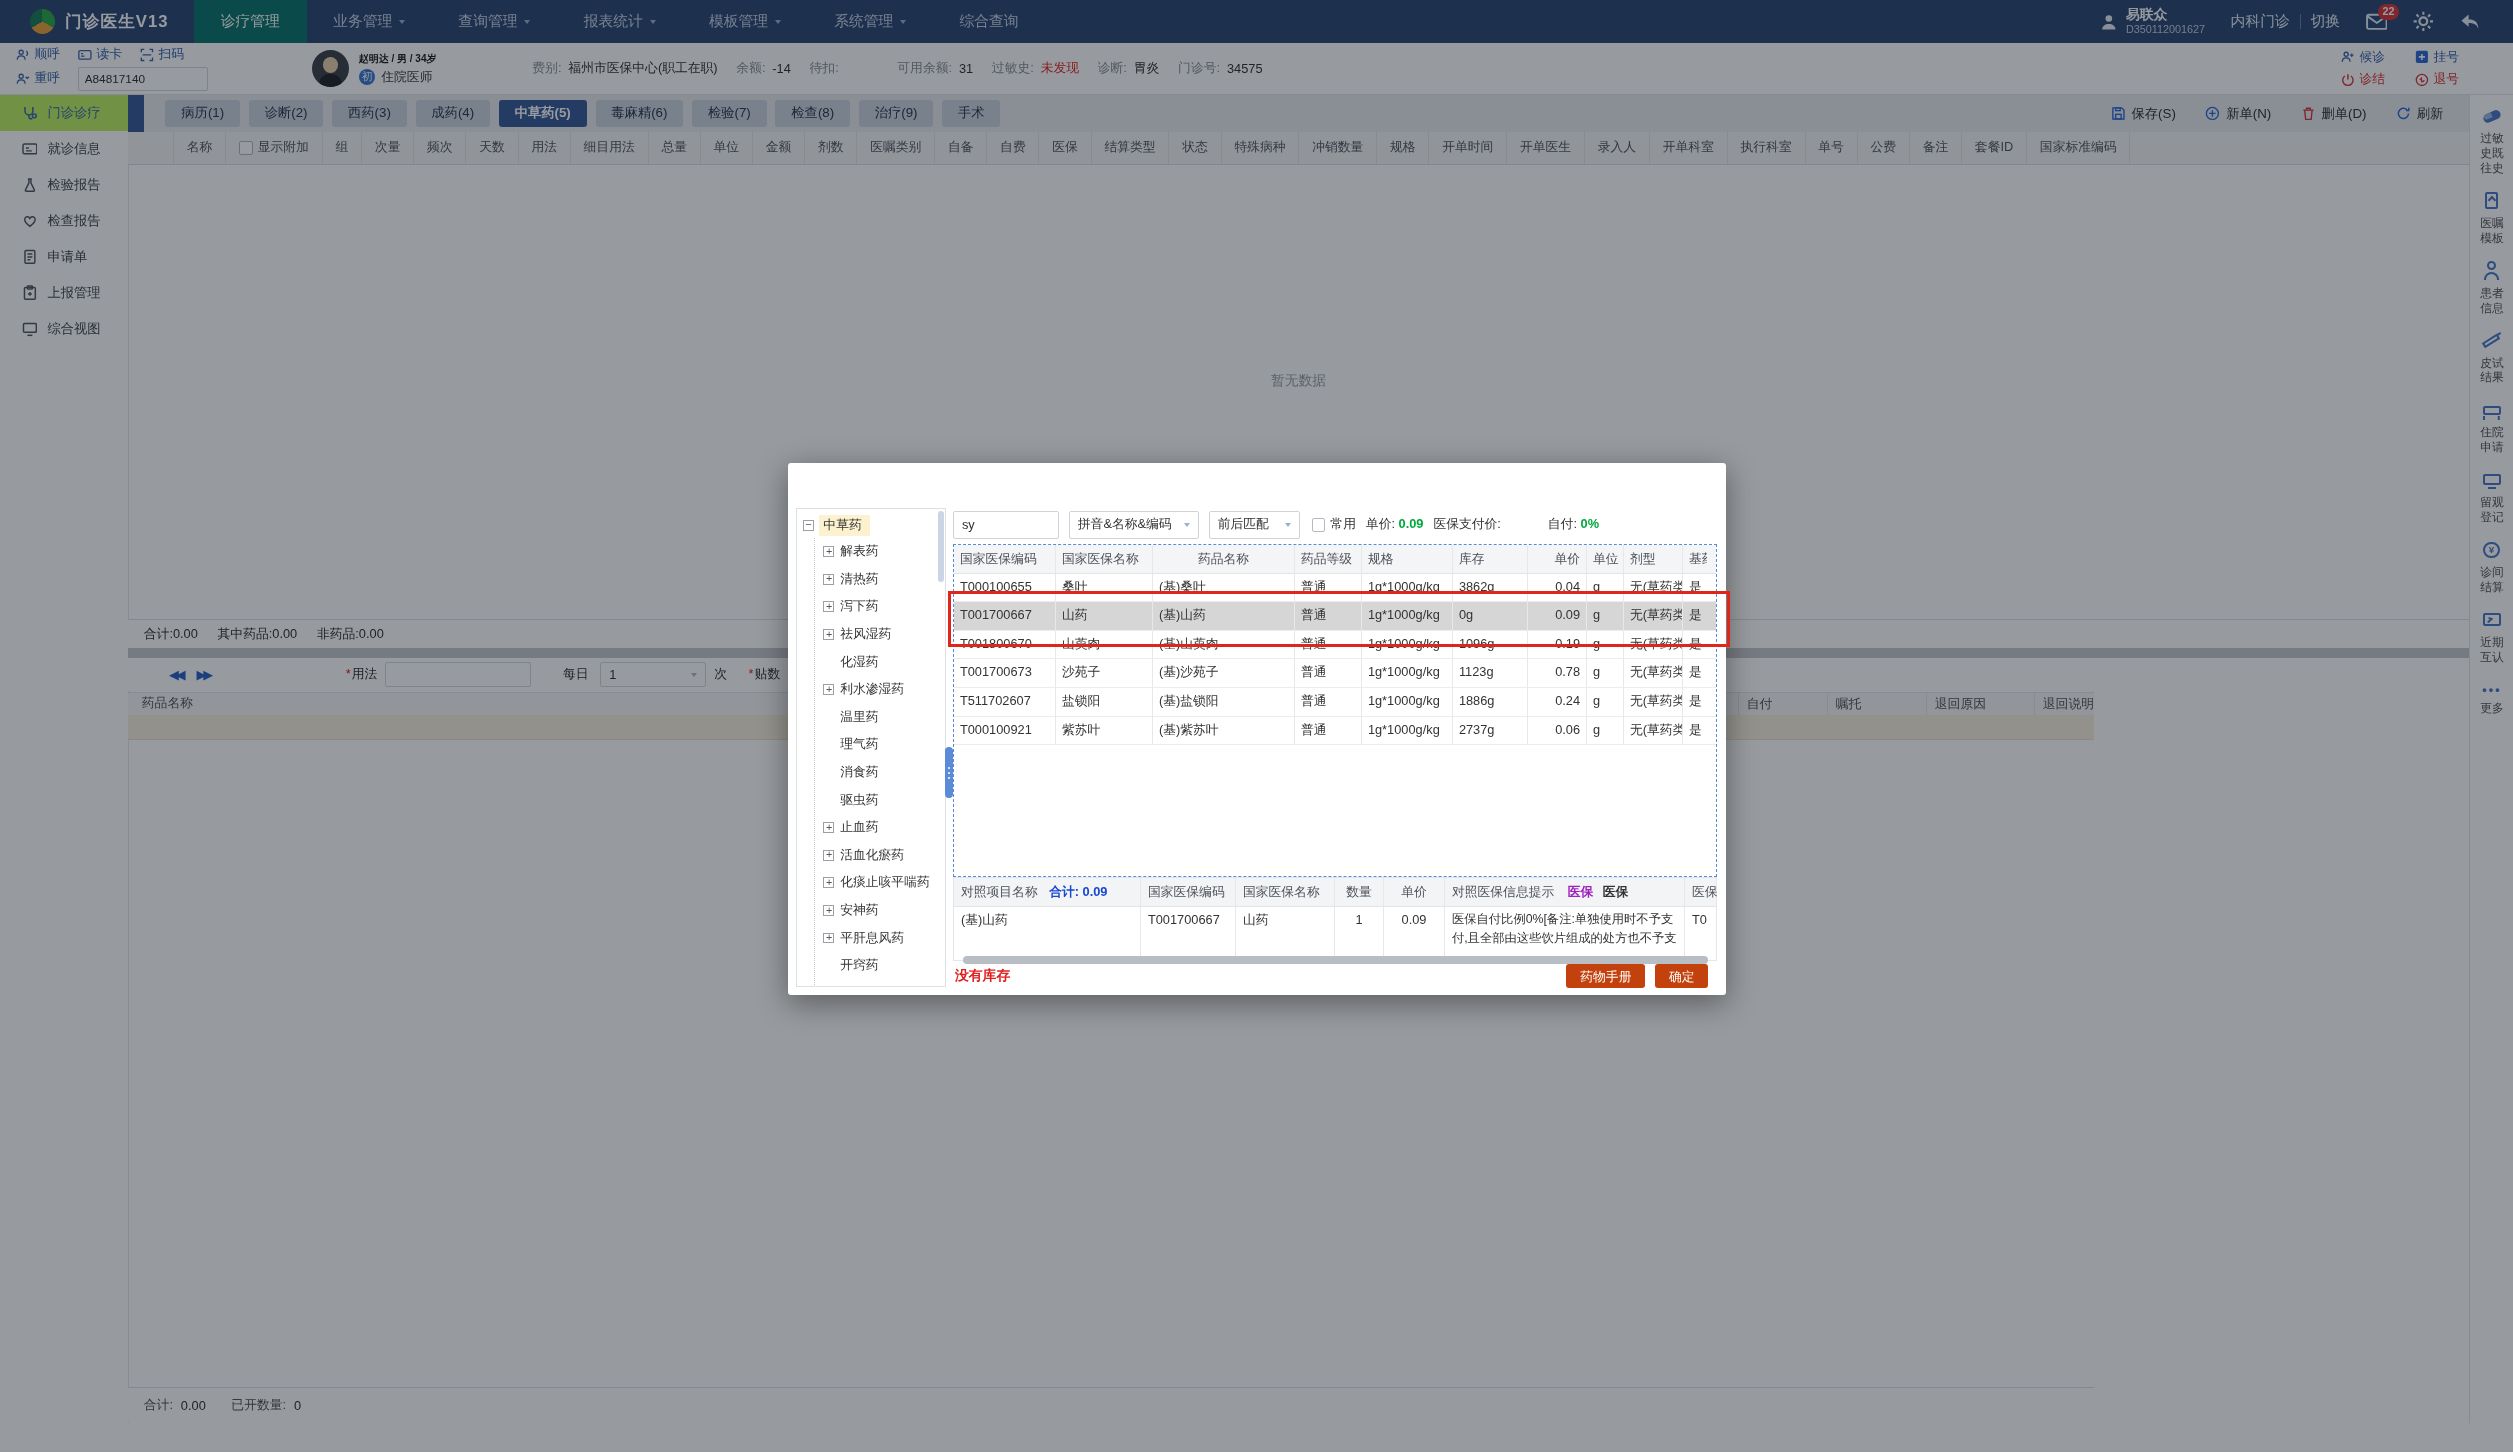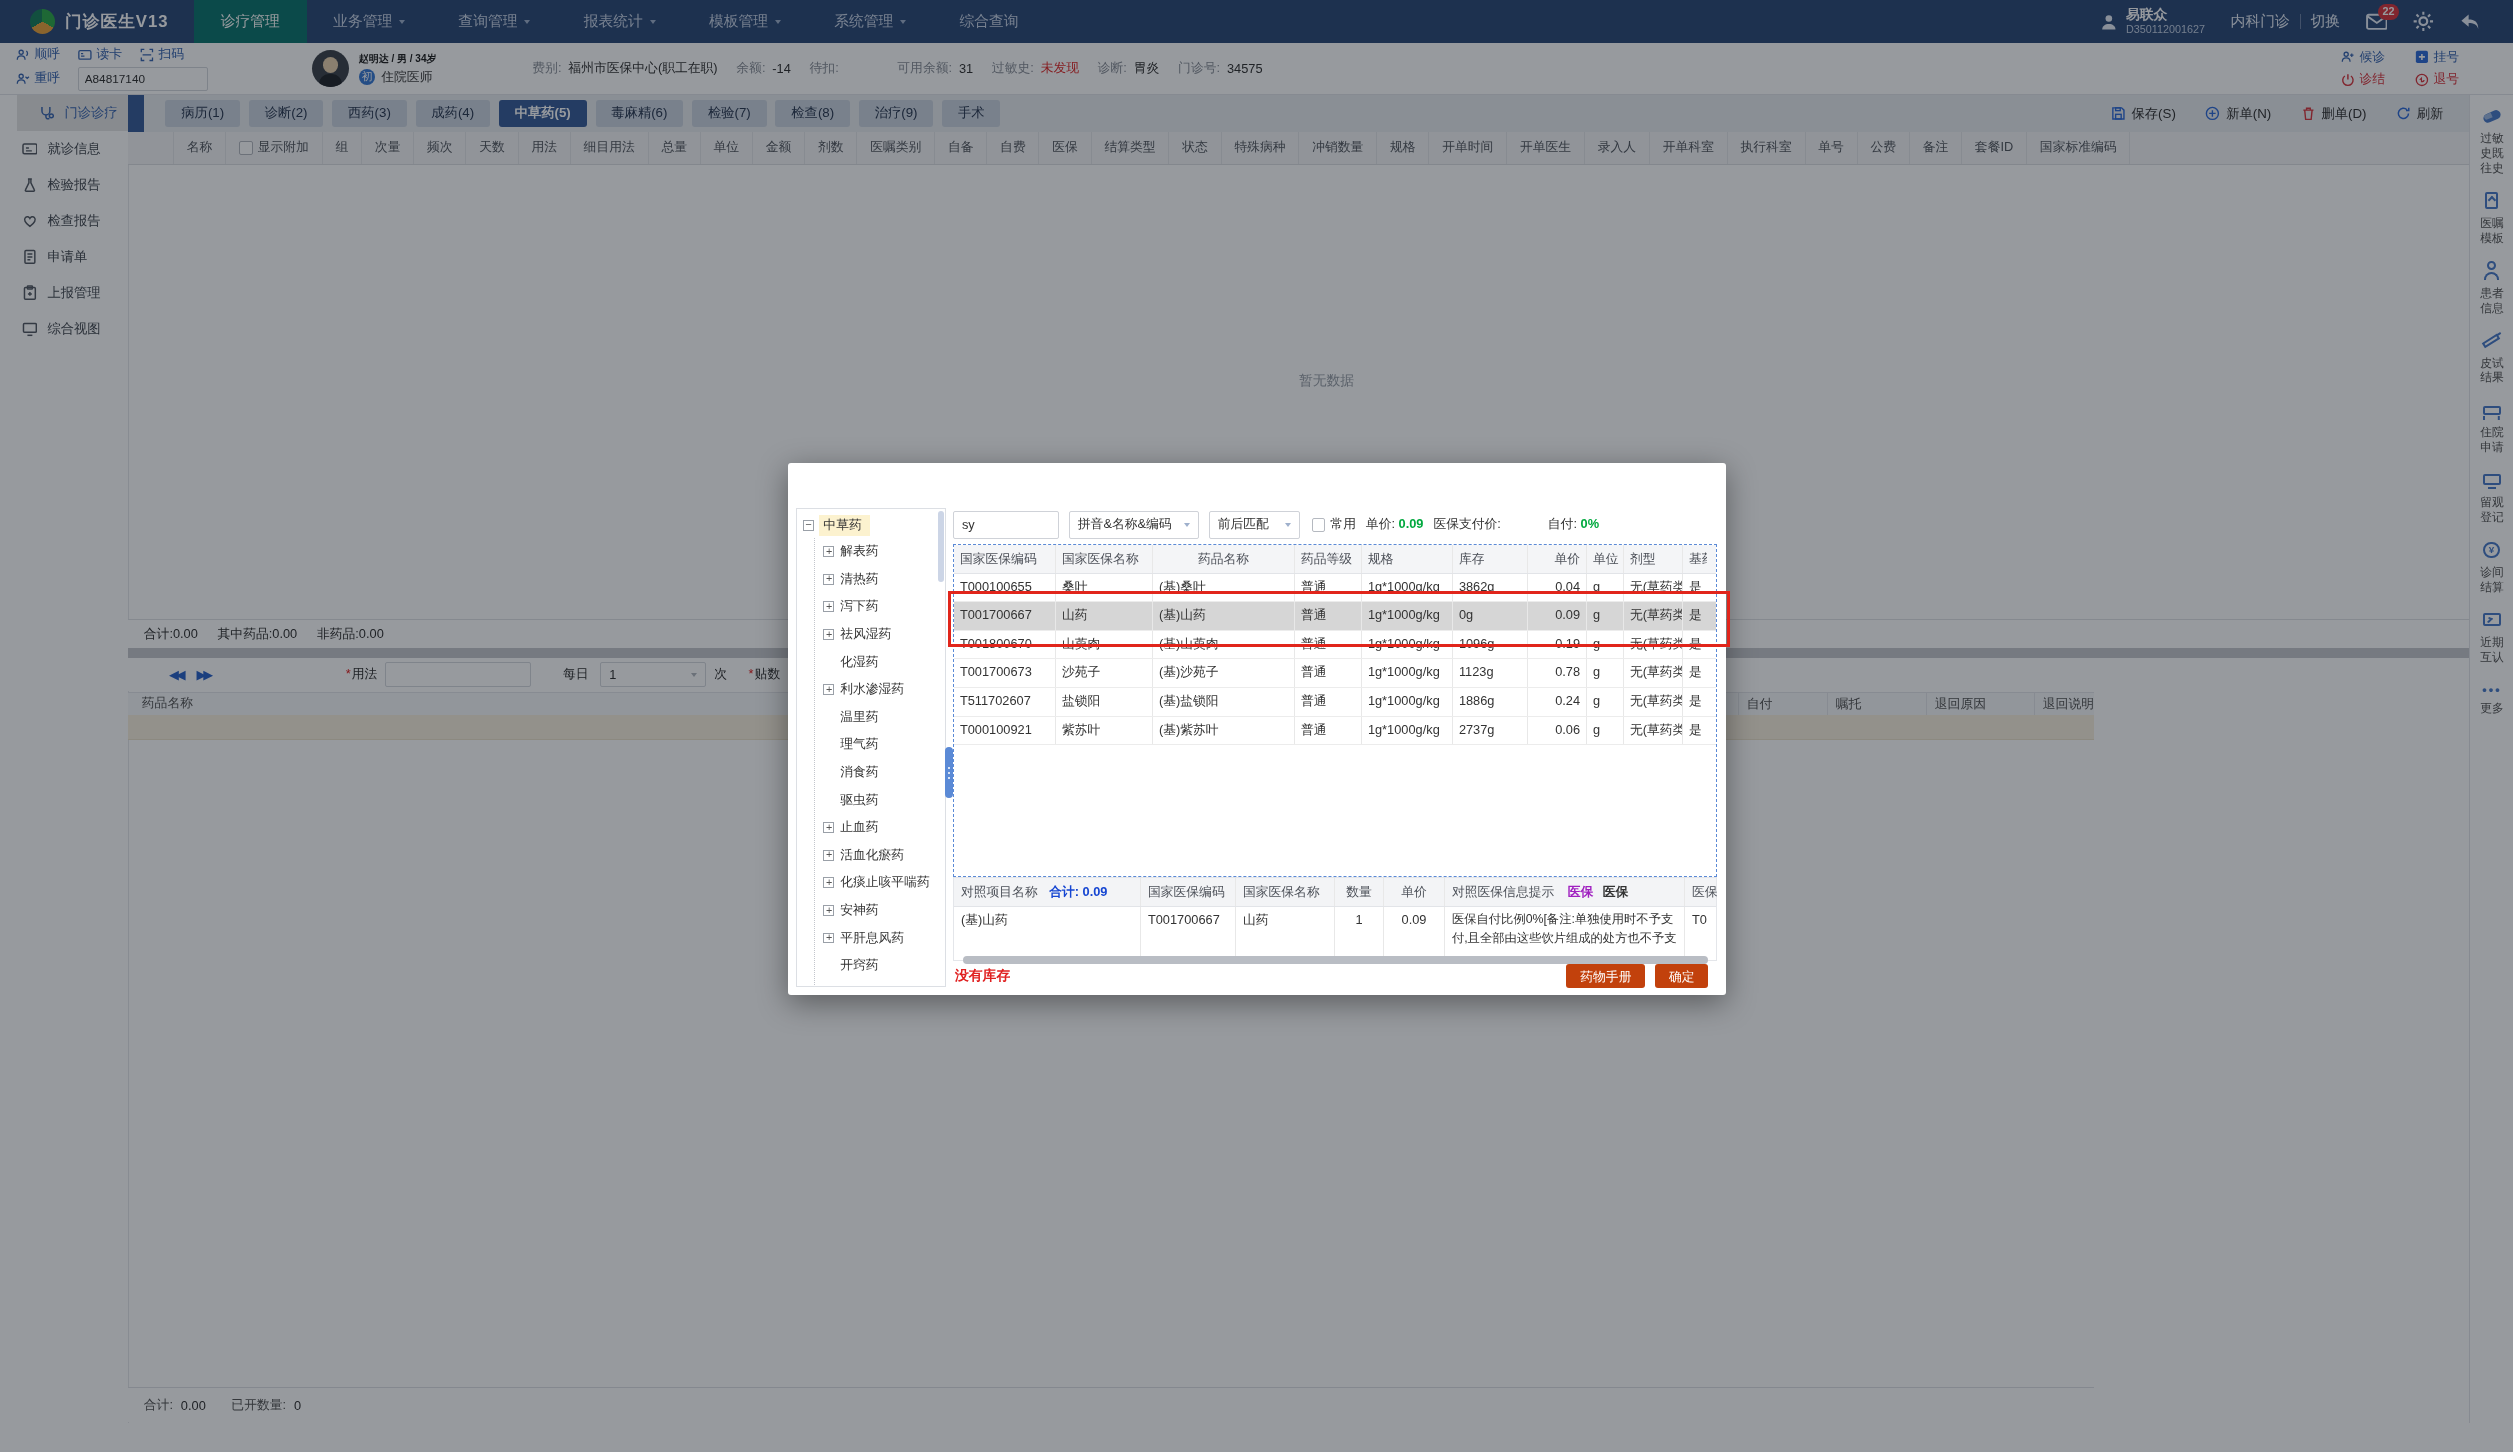--- a/index.html
+++ b/index.html
@@ -45,39 +45,39 @@
   .il{color:#8a8f98;}
   .iv{color:#333;margin-right:11.8px;}
   .iv.red{color:#e02b2b;}
   .pb-right{margin-left:auto;display:flex;flex-direction:column;gap:5.9px;padding-right:55px;align-items:flex-end;}
   .pb-right .pb-row{gap:29.6px;}
   .red-act{display:flex;align-items:center;gap:4.9px;color:#d9363e;cursor:pointer;white-space:nowrap;}
 
   
   #sidebar{left:0;top:95px;width:128px;height:1328px;background:#fff;border-right:1px solid #e5e7ea;}
   .side-item{display:flex;align-items:center;gap:9.9px;height:36px;padding-left:21.7px;color:#454a52;cursor:pointer;font-size:13.3px;}
-  .side-item.active{background:#e5e5e5;color:#3a66b0;margin-left:17px;}
+  .side-item.active{background:#bef264;color:#3a66b0;}
   .side-item svg{stroke:#555b64;}
   .side-item.active svg{stroke:#3a66b0;}
 
   
   #ribbon{left:128px;top:95px;width:2341px;height:37px;background:#e9ecf0;display:flex;align-items:center;}
   .ribbon-corner{width:15.8px;height:37px;background:#3a5d99;margin-right:21.7px;flex:none;}
   .rtab{height:26.6px;line-height:26.6px;padding:0 15.8px;background:#ccd4e0;color:#2b3a52;border-radius:3px;margin-right:8.9px;font-size:13.3px;cursor:pointer;white-space:nowrap;}
   .rtab.active{background:#3a5d99;color:#fff;font-weight:bold;}
   .ribbon-actions{margin-left:auto;display:flex;align-items:center;gap:29.6px;padding-right:25.6px;font-size:13.3px;color:#333;}
   .ract{display:flex;align-items:center;gap:5.9px;cursor:pointer;white-space:nowrap;}
 
   
   #thead{left:128px;top:132px;width:2341px;height:31.5px;background:#f4f5f7;border-bottom:1px solid #dcdee2;display:flex;overflow:hidden;}
   .th{display:flex;align-items:center;gap:4.9px;padding:0 12.8px;border-right:1px solid #e3e5e8;color:#54585f;white-space:nowrap;height:31.5px;flex:none;}
   .th.blank-cell{width:45px;padding:0;}
   .cb{display:none;width:11.8px;height:11.8px;border:1px solid #b5b9c0;background:#fff;border-radius:2px;flex:none;}
   .th.has-check .cb{display:inline-block;}
-  #empty-hint{left:128px;top:372px;width:2341px;text-align:center;color:#9aa0a8;font-size:13.8px;padding-left:28px;}
+  #empty-hint{left:128px;top:372px;width:2341px;text-align:center;color:#9aa0a8;font-size:13.8px;}
   #totalsrow{left:128px;top:619px;width:2341px;height:29.6px;border-top:1px solid #e0e2e6;display:flex;align-items:center;gap:19.7px;padding-left:15.8px;box-sizing:border-box;background:#fff;}
   #splitbar{left:128px;top:648px;width:2341px;height:9.9px;background:#c7c9cd;}
 
   
   #rxtoolbar{left:128px;top:658px;width:1966px;height:33px;display:flex;align-items:center;gap:7.9px;padding-left:41px;box-sizing:border-box;background:#fff;}
   .dbl{color:#2a62c9;font-size:12.8px;letter-spacing:-3px;cursor:pointer;margin-right:5.9px;}
   .req::before{content:"*";color:#e02020;margin-right:1px;}
   .fld{height:25.6px;border:1px solid #d6d9de;border-radius:2px;background:#fff;box-sizing:border-box;}
   .inp-usage{width:146px;}
   .sel{display:flex;align-items:center;justify-content:space-between;padding:0 7.9px;color:#333;}

